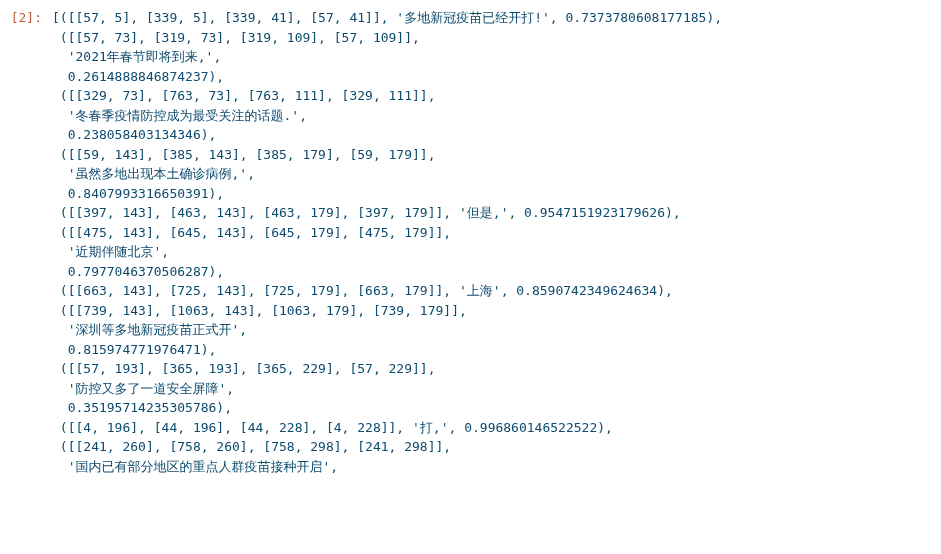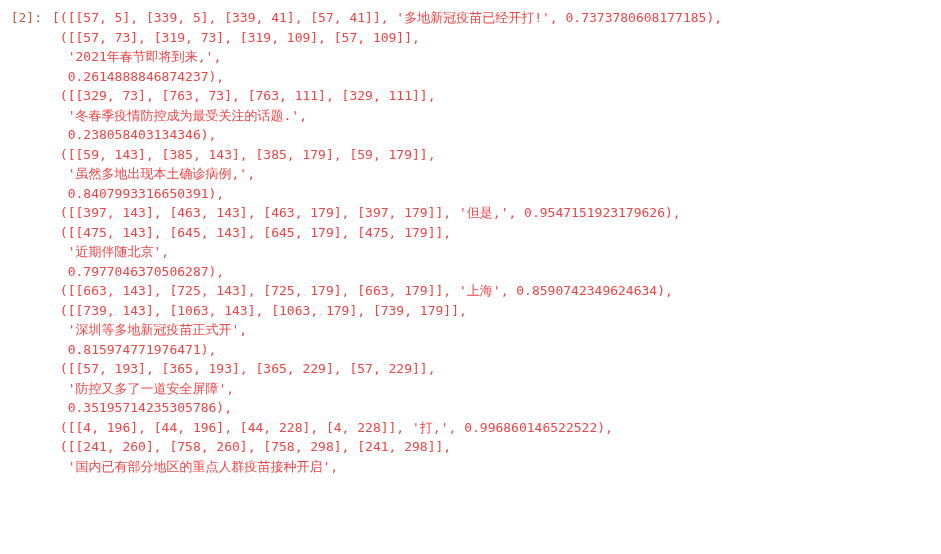--- a/index.html
+++ b/index.html
@@ -19,21 +19,21 @@
     .prompt {
       color: #bf5b3d;
       width: 52px;
       text-align: right;
       padding-right: 10px;
       flex-shrink: 0;
       user-select: none;
     }
     .output {
       white-space: pre;
-      color: #ef4444;
+      color: #0c4a6e;
       overflow: hidden;
     }
   </style>
 </head>
 <body>
 
 <div class="cell">
   <div class="prompt">[2]:</div>
   <div class="output" id="output-lines">[([[57, 5], [339, 5], [339, 41], [57, 41]], '多地新冠疫苗已经开打!', 0.7373780608177185),
  ([[57, 73], [319, 73], [319, 109], [57, 109]],

